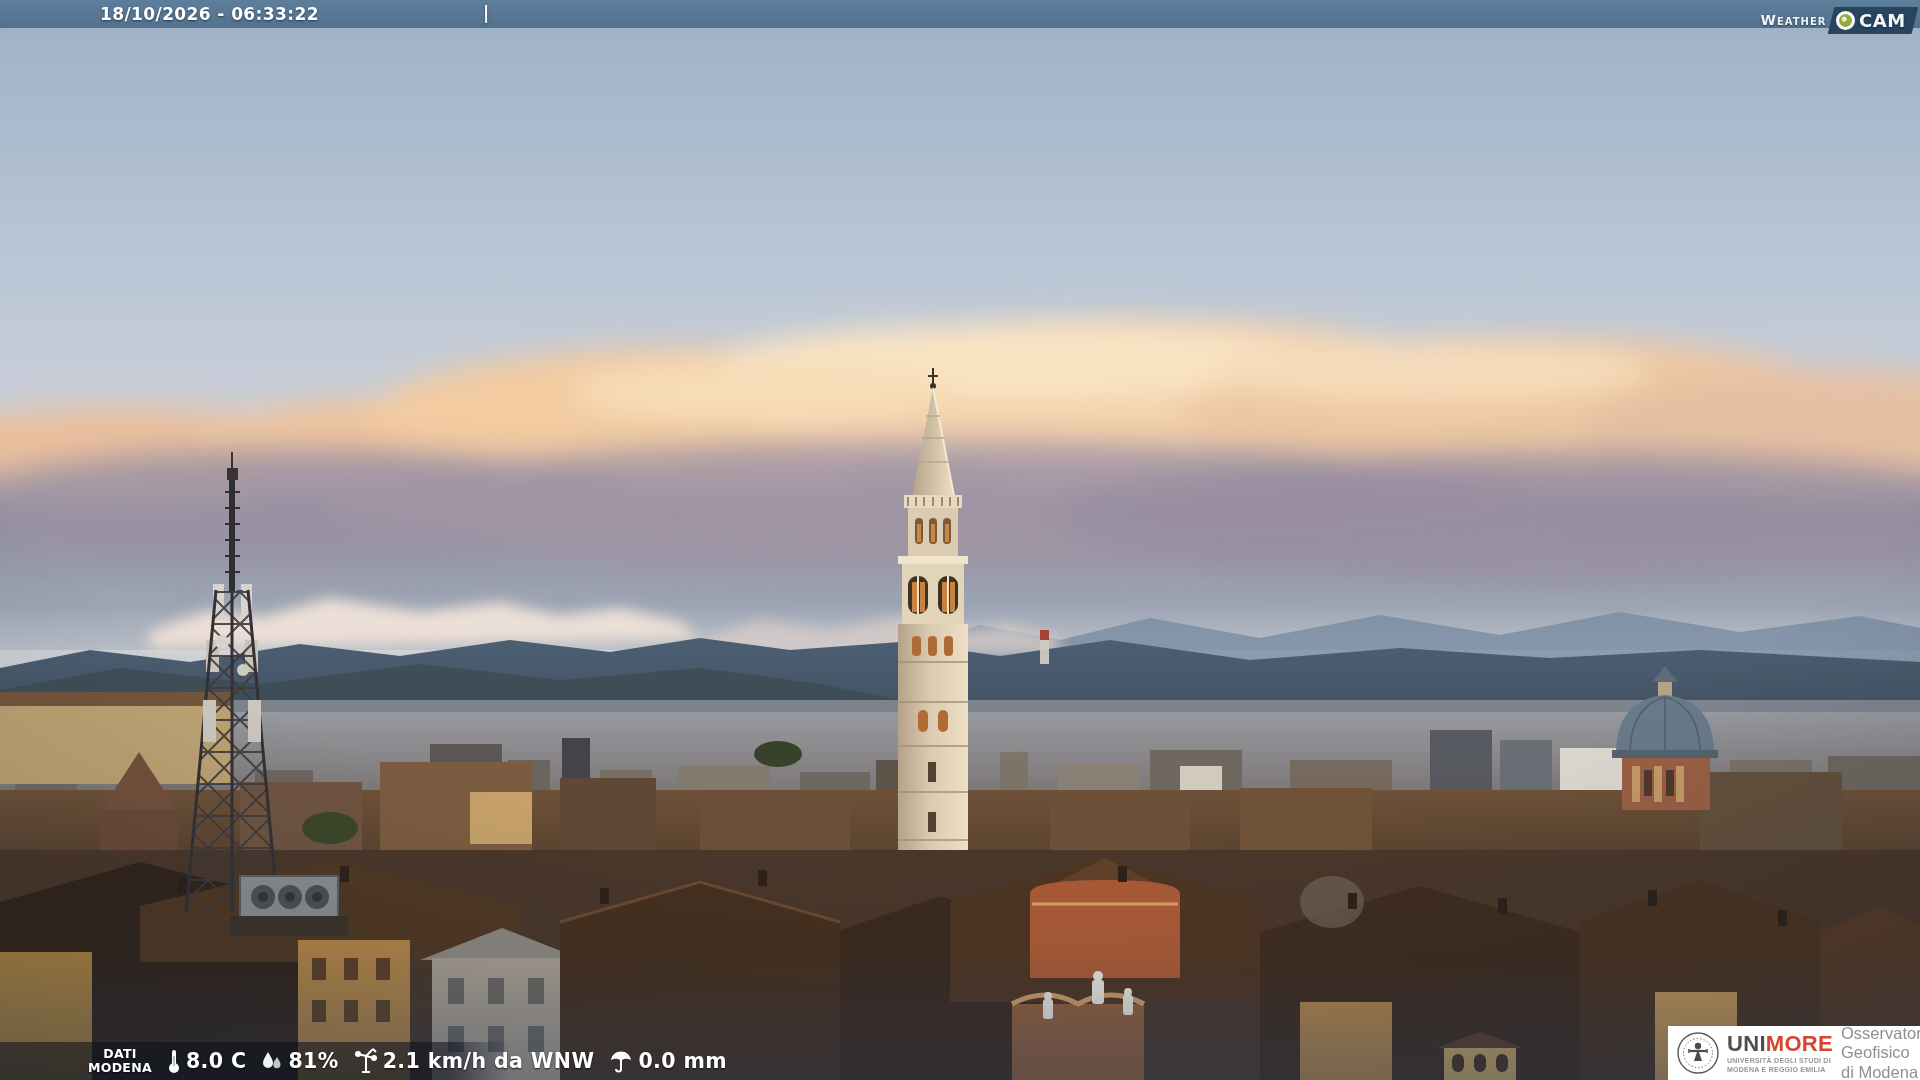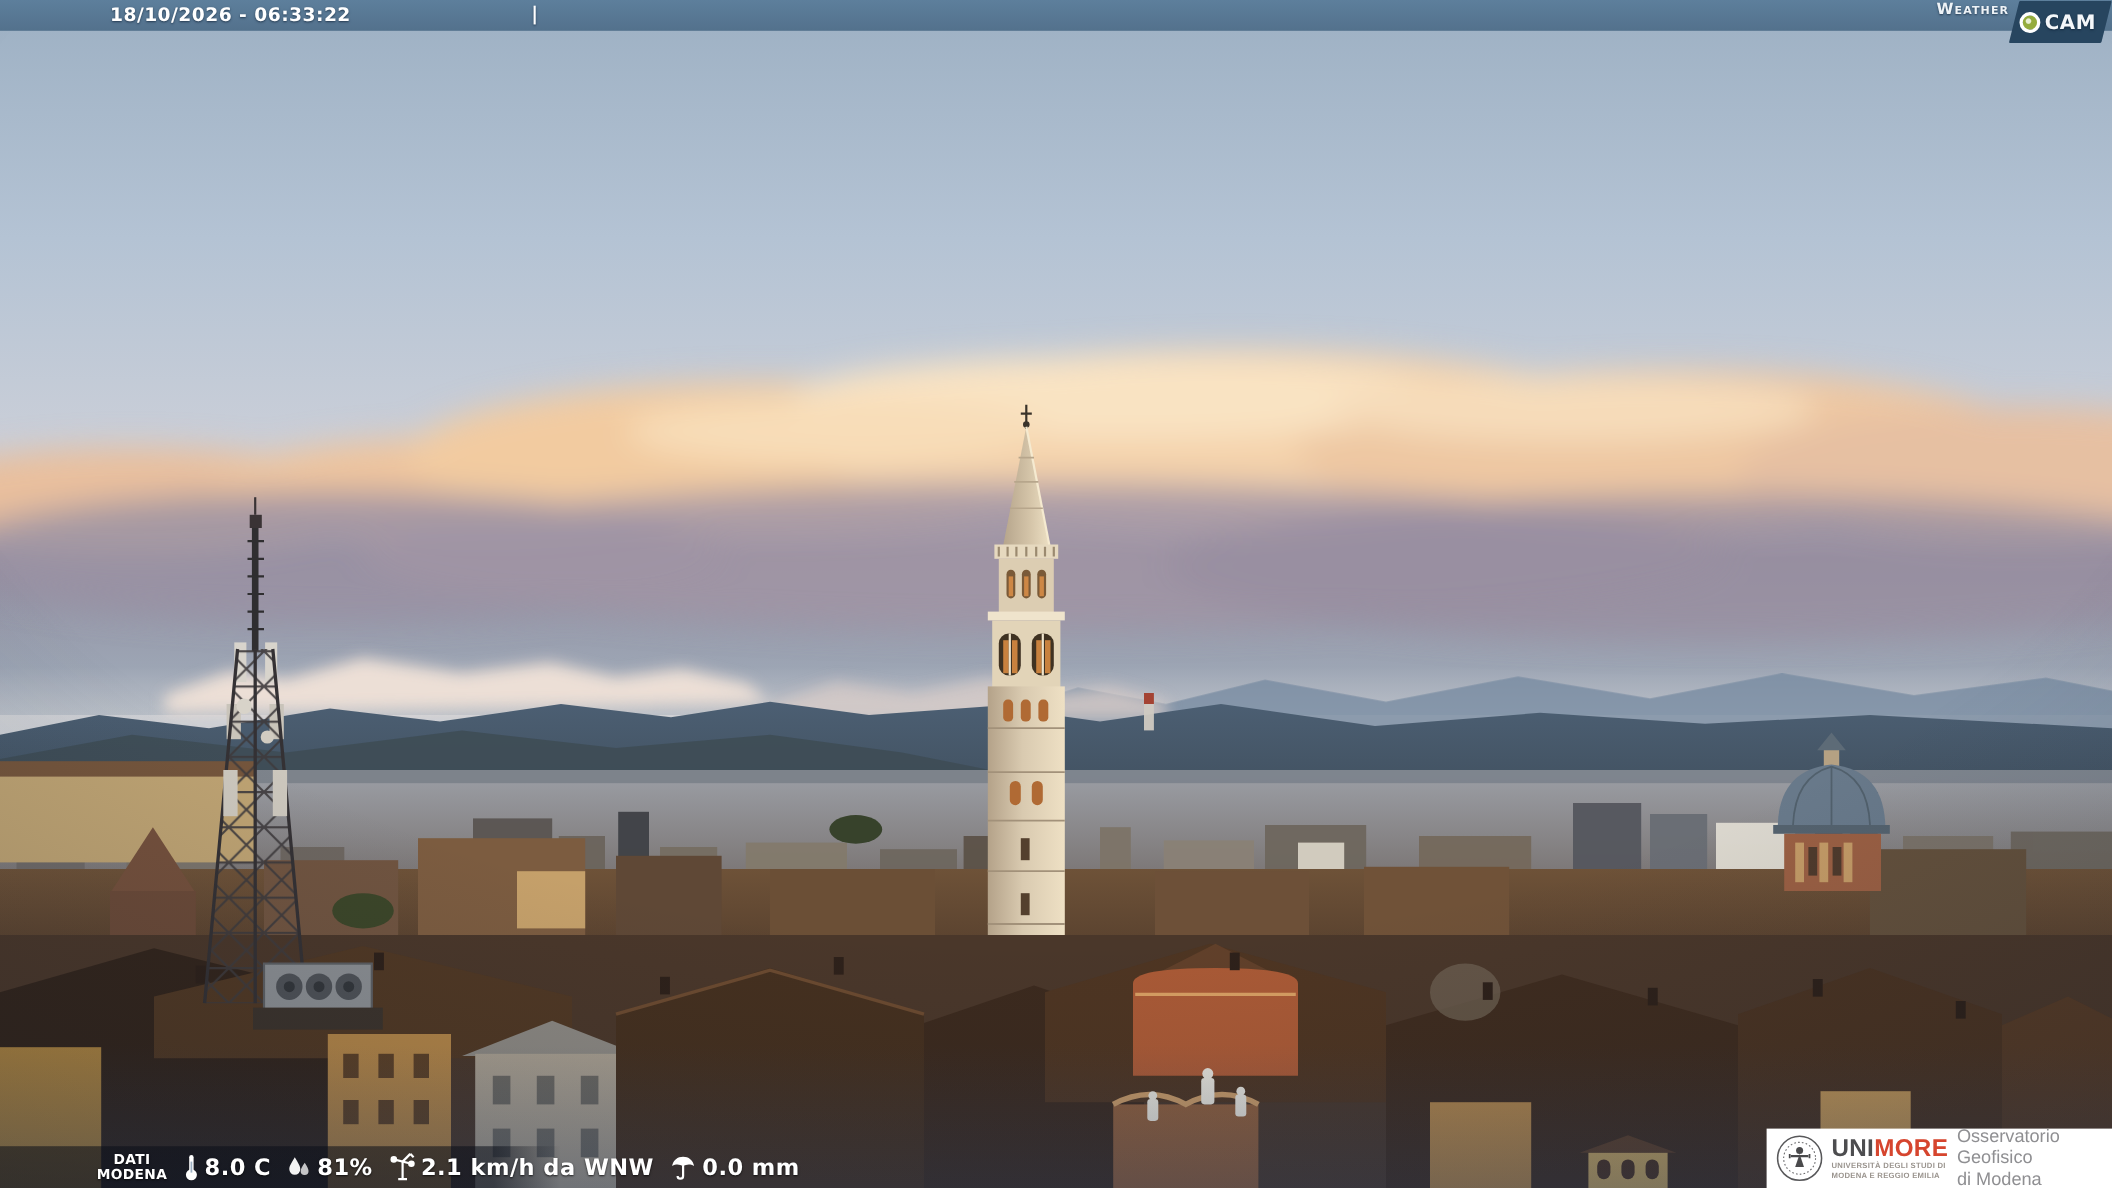--- a/index.html
+++ b/index.html
@@ -8,41 +8,41 @@
   
   #scene{position:absolute;inset:0;z-index:1;}
   
   #topbar{position:absolute;top:0;left:0;width:1920px;height:28px;z-index:20;
           background:linear-gradient(#5d7f9c,#53718c);
           color:#fff;font-weight:bold;font-size:17px;letter-spacing:.4px;
           text-shadow:0 1px 2px rgba(8,24,44,.65);}
   #topbar .dt{position:absolute;left:100px;top:4px;}
   #topbar .sep{position:absolute;left:483px;top:3px;}
   #topbar .title{position:absolute;left:543px;top:4px;}
-  #wcam{position:absolute;right:5px;top:1px;height:38px;display:flex;}
+  #wcam{position:absolute;right:5px;top:1px;height:38px;display:flex;align-items:center;}
   #wcam .w1{font-size:14px;font-variant:small-caps;letter-spacing:1px;color:#eef3f7;
             font-weight:bold;margin-right:5px;}
   #wcam .panel{background:#27455f;transform:skewX(-14deg);display:flex;align-items:center;
                padding:3px 9px 3px 5px;border-radius:1px;}
   #wcam .panel .inner{transform:skewX(14deg);display:flex;align-items:center;gap:4px;}
   #wcam .cam{font-size:18px;font-weight:bold;color:#f4f7fa;letter-spacing:.5px;}
   #wcam .dot{width:13px;height:13px;border:3px solid #fff;border-radius:50%;
              background:radial-gradient(circle at 40% 40%,#e8efd2 0 2px,#94ac3e 3px);}
   
   #meteobar{position:absolute;left:0;bottom:0;width:478px;height:38px;z-index:20;
             background:linear-gradient(to right,rgba(10,14,24,.55) 88%,rgba(10,14,24,0));
             display:flex;align-items:center;color:#fff;font-weight:bold;
             text-shadow:0 1px 2px rgba(0,0,0,.75);padding-left:32px;}
   #meteobar .lbl{margin-left:56px;font-size:12.5px;line-height:1.15;text-align:center;
                  letter-spacing:.3px;}
   .mitem{display:flex;align-items:center;gap:5px;margin-left:15px;}
   .mitem .val{font-size:20.5px;letter-spacing:.4px;white-space:nowrap;}
   .micon{display:block;}
   
-  #unibox{position:absolute;right:0;bottom:0;width:314px;height:54px;z-index:20;
+  #unibox{position:absolute;right:0;bottom:0;width:252px;height:54px;z-index:20;
           background:#fff;display:flex;align-items:center;
           font-family:"Liberation Sans",sans-serif;}
   #unibox .crest{margin:0 7px 0 8px;flex:0 0 auto;}
   #unibox .logocol{display:flex;flex-direction:column;line-height:1;}
   #unibox .unimore{font-size:22px;font-weight:bold;letter-spacing:.3px;}
   #unibox .unimore .p1{color:#4d4d4f;}
   #unibox .unimore .p2{color:#d6452e;}
   #unibox .sub{font-size:7px;font-weight:bold;color:#9a948e;letter-spacing:.25px;
                margin-top:2px;}
   #unibox .orgcol{margin-left:8px;color:#8f8f92;font-size:16.5px;line-height:1.18;}

